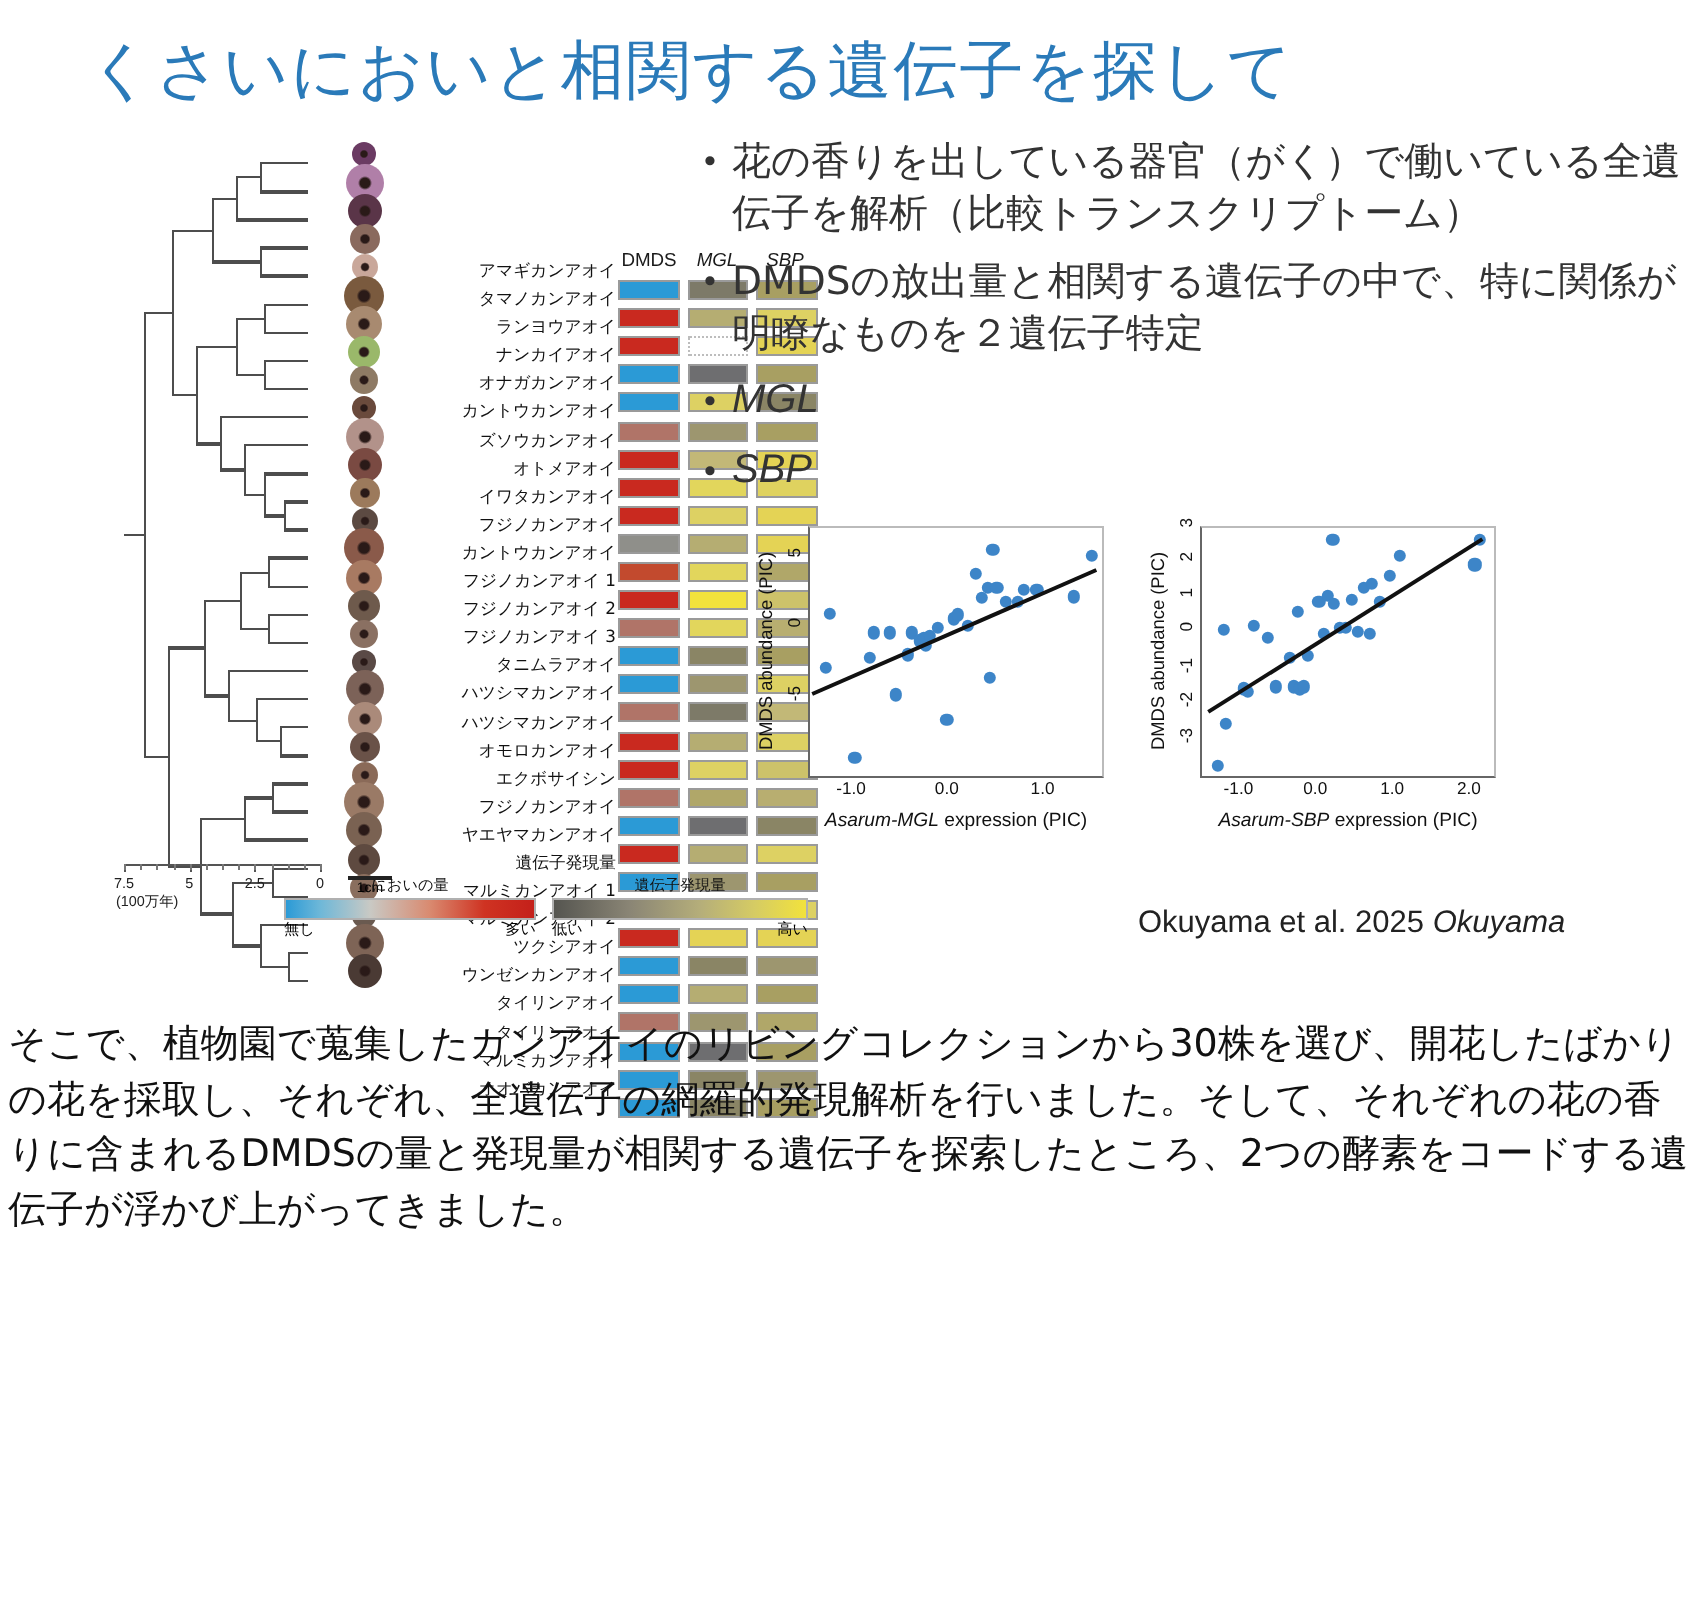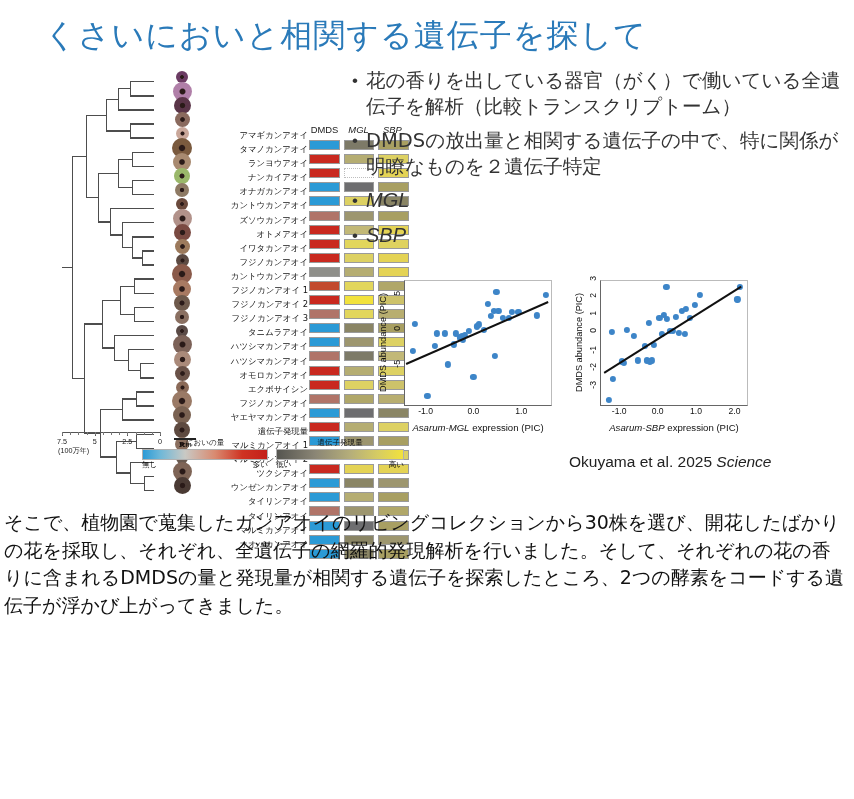--- a/index.html
+++ b/index.html
@@ -67,21 +67,21 @@
 
   
   #bullets{position:absolute;left:352px;top:68px;width:500px;}
   .bullet{display:flex;margin-bottom:9px;}
   .bdot{width:14px;flex:none;font-size:17px;line-height:25px;color:#333;}
   .btext{font-size:19.5px;line-height:25.5px;color:#333;
     font-family:"DejaVu Sans",sans-serif;}
   .btext.gene{font-style:italic;font-size:20px;font-family:"Liberation Sans",sans-serif;}
 
   
-  #scatters{position:absolute;left:378px;top:272px;width:400px;height:178px;}
+  #scatters{position:absolute;left:378px;top:255px;width:400px;height:178px;}
   .splot{position:absolute;top:0;width:190px;height:178px;}
   #splot-mgl{left:0;}
   #splot-sbp{left:196px;}
   .sp-ylab{
     position:absolute;left:0px;top:12px;
     font-size:9.2px;writing-mode:vertical-rl;transform:rotate(180deg);
     height:116px;text-align:center;color:#111;white-space:nowrap;
   }
   .sp-yticks{position:absolute;left:13px;top:8px;width:12px;height:124px;}
   .sp-yticks span{position:absolute;right:1px;font-size:8.6px;
@@ -598,15 +598,15 @@
     <div class="sp-xticks">
         <span style="left: 19.2105px;">-1.0</span>
         <span style="left: 57.6316px;">0.0</span>
         <span style="left: 96.0526px;">1.0</span>
         <span style="left: 134.474px;">2.0</span>
       </div>
     <div class="sp-xlab"><i>Asarum-SBP</i><span>  expression (PIC)</span></div>
   </div>
 </div>
 
-<div id="citation"><span>Okuyama et al. 2025 </span><span class="it">Science</span></div>
+<div id="citation"><span>Okuyama et al. 2025 </span><span class="it">Okuyama</span></div>
 
 <div id="paragraph">そこで、植物園で蒐集したカンアオイのリビングコレクションから30株を選び、開花したばかりの花を採取し、それぞれ、全遺伝子の網羅的発現解析を行いました。そして、それぞれの花の香りに含まれるDMDSの量と発現量が相関する遺伝子を探索したところ、2つの酵素をコードする遺伝子が浮かび上がってきました。</div>
 
 </body></html>

